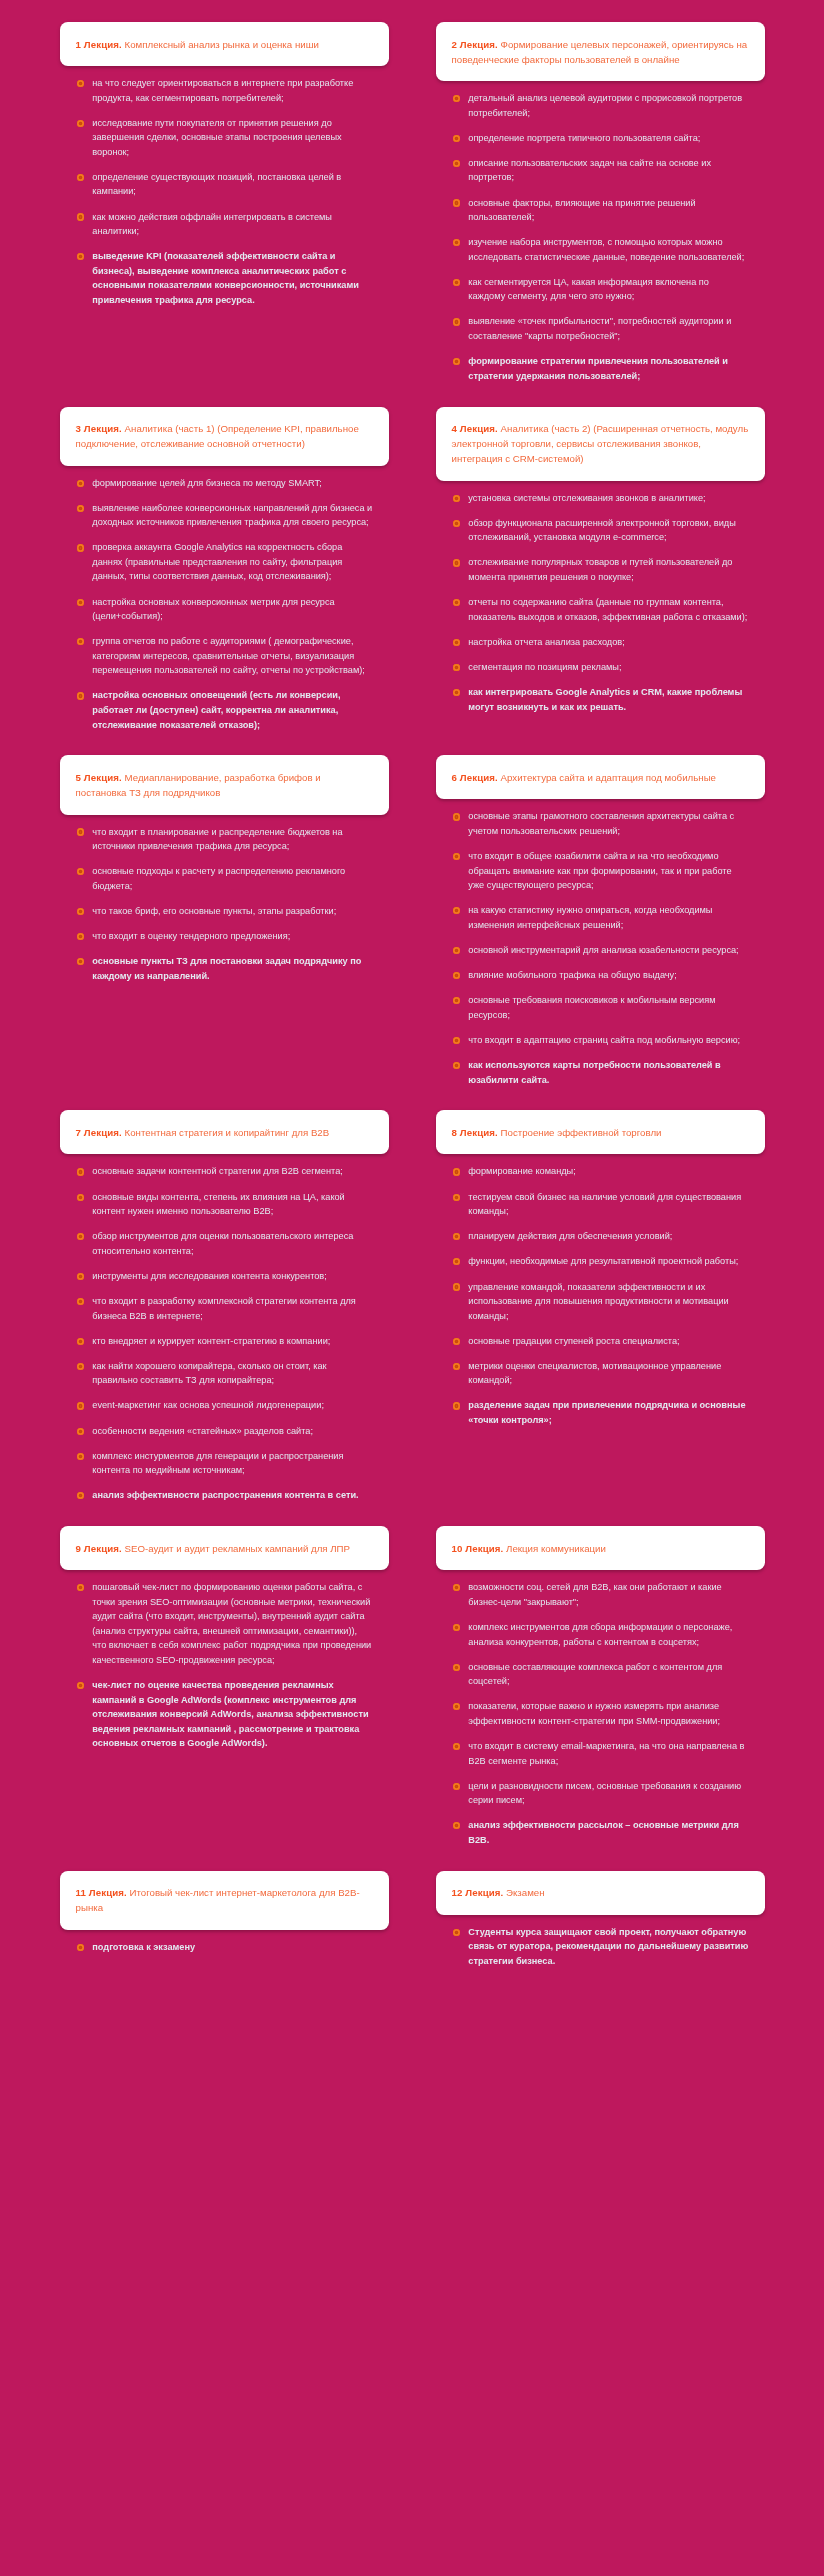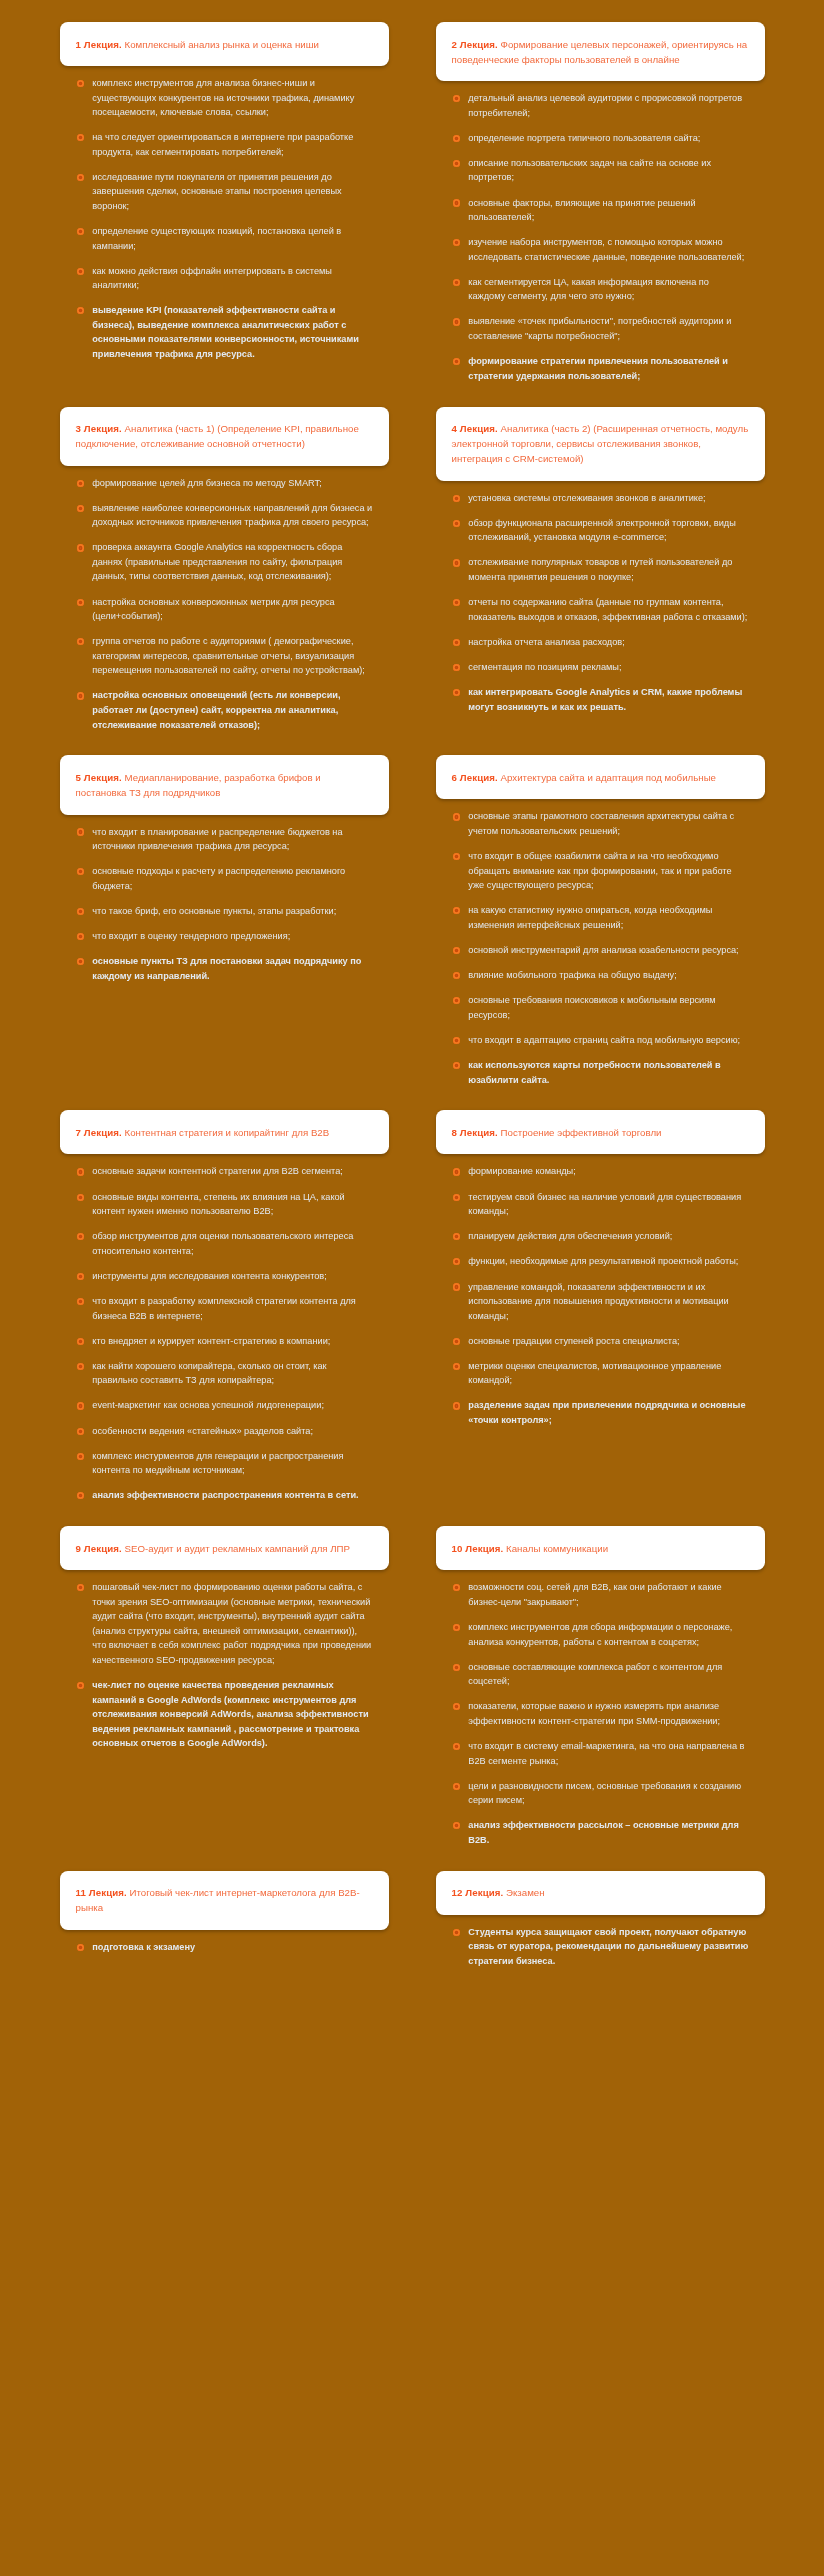--- a/index.html
+++ b/index.html
@@ -9,21 +9,21 @@
     width: 825px;
   }
   body {
     font-family: "Liberation Sans", "DejaVu Sans", sans-serif;
     color: #dfe6ee;
     padding: 0;
   }
   .page {
     width: 825px;
     min-height: 2576px;
-    background: #a16207;
+    background: #be185d;
     padding: 22px 0 33px 0;
   }
   .grid {
     display: grid;
     grid-template-columns: 329px 329px;
     column-gap: 47px;
     row-gap: 0px;
     justify-content: center;
     align-items: start;
   }
@@ -79,21 +79,20 @@
   ul.points li .txt { display: inline; }
 </style>
 </head>
 <body>
 
 <div class="page">
   <div class="grid" id="grid">
       <div class="lecture">
         <div class="lec-head"><span class="num">1 Лекция.</span><span class="title"> Комплексный анализ рынка и оценка ниши</span></div>
         <ul class="points">
-          <li><span class="dot"></span><span class="txt">комплекс инструментов для анализа бизнес-ниши и существующих конкурентов на источники трафика, динамику посещаемости, ключевые слова, ссылки;</span></li>
           <li><span class="dot"></span><span class="txt">на что следует ориентироваться в интернете при разработке продукта, как сегментировать потребителей;</span></li>
           <li><span class="dot"></span><span class="txt">исследование пути покупателя от принятия решения до завершения сделки, основные этапы построения целевых воронок;</span></li>
           <li><span class="dot"></span><span class="txt">определение существующих позиций, постановка целей в кампании;</span></li>
           <li><span class="dot"></span><span class="txt">как можно действия оффлайн интегрировать в системы аналитики;</span></li>
           <li><span class="dot"></span><span class="txt">выведение KPI (показателей эффективности сайта и бизнеса), выведение комплекса аналитических работ с основными показателями конверсионности, источниками привлечения трафика для ресурса.</span></li>
         </ul>
       </div>
       <div class="lecture">
         <div class="lec-head"><span class="num">2 Лекция.</span><span class="title"> Формирование целевых персонажей, ориентируясь на поведенческие факторы пользователей в онлайне</span></div>
         <ul class="points">
@@ -184,21 +183,21 @@
         </ul>
       </div>
       <div class="lecture">
         <div class="lec-head"><span class="num">9 Лекция.</span><span class="title"> SEO-аудит и аудит рекламных кампаний для ЛПР</span></div>
         <ul class="points">
           <li><span class="dot"></span><span class="txt">пошаговый чек-лист по формированию оценки работы сайта, с точки зрения SEO-оптимизации (основные метрики, технический аудит сайта (что входит, инструменты), внутренний аудит сайта (анализ структуры сайта, внешней оптимизации, семантики)), что включает в себя комплекс работ подрядчика при проведении качественного SEO-продвижения ресурса;</span></li>
           <li><span class="dot"></span><span class="txt">чек-лист по оценке качества проведения рекламных кампаний в Google AdWords (комплекс инструментов для отслеживания конверсий AdWords, анализа эффективности ведения рекламных кампаний , рассмотрение и трактовка основных отчетов в Google AdWords).</span></li>
         </ul>
       </div>
       <div class="lecture">
-        <div class="lec-head"><span class="num">10 Лекция.</span><span class="title"> Каналы коммуникации</span></div>
+        <div class="lec-head"><span class="num">10 Лекция.</span><span class="title"> Лекция коммуникации</span></div>
         <ul class="points">
           <li><span class="dot"></span><span class="txt">возможности соц. сетей для B2B, как они работают и какие бизнес-цели "закрывают";</span></li>
           <li><span class="dot"></span><span class="txt">комплекс инструментов для сбора информации о персонаже, анализа конкурентов, работы с контентом в соцсетях;</span></li>
           <li><span class="dot"></span><span class="txt">основные составляющие комплекса работ с контентом для соцсетей;</span></li>
           <li><span class="dot"></span><span class="txt">показатели, которые важно и нужно измерять при анализе эффективности контент-стратегии при SMM-продвижении;</span></li>
           <li><span class="dot"></span><span class="txt">что входит в систему email-маркетинга, на что она направлена в B2B сегменте рынка;</span></li>
           <li><span class="dot"></span><span class="txt">цели и разновидности писем, основные требования к созданию серии писем;</span></li>
           <li><span class="dot"></span><span class="txt">анализ эффективности рассылок – основные метрики для B2B.</span></li>
         </ul>
       </div>

